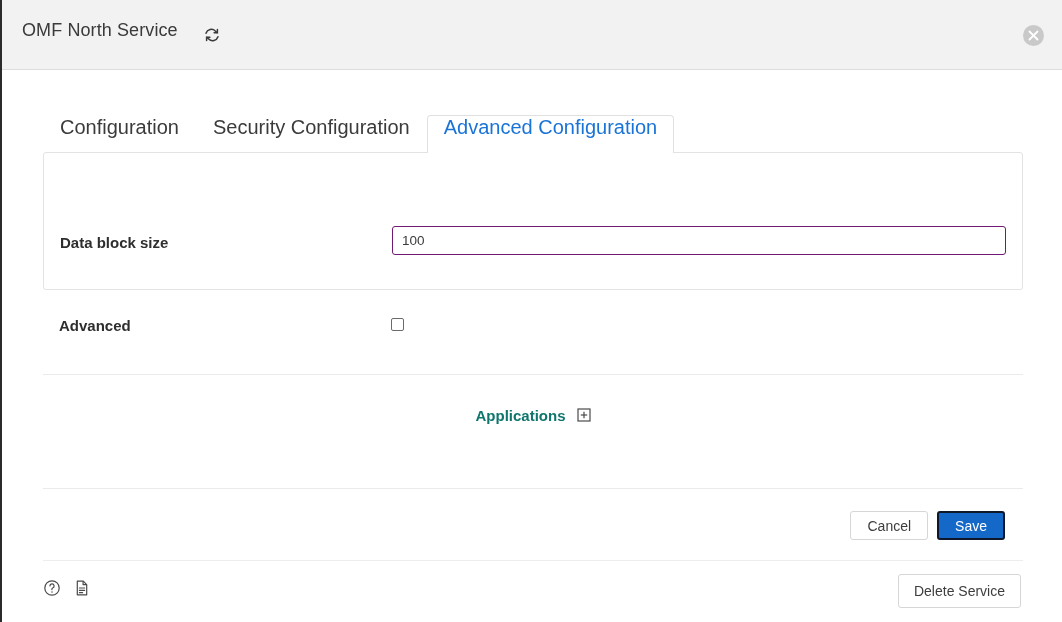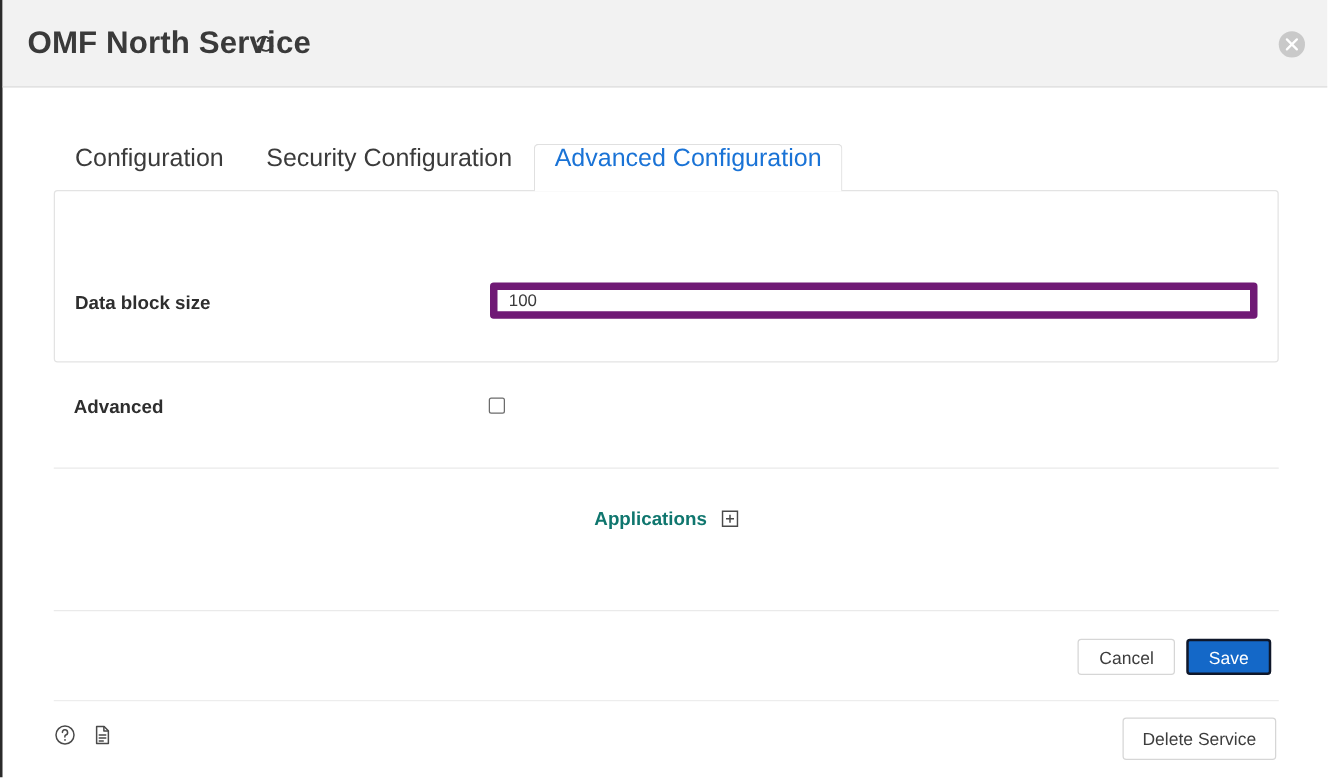--- a/index.html
+++ b/index.html
@@ -33,22 +33,22 @@
     width: 1062px;
     height: 70px;
     background: #f2f2f2;
     border-bottom: 1px solid #dddddd;
     box-sizing: border-box;
   }
   .dialog-title {
     position: absolute;
     left: 20px;
     top: 20px;
-    font-size: 25px;
-    font-weight: 700;
+    font-size: 18px;
+    font-weight: 400;
     color: #3a3a3a;
     letter-spacing: .1px;
     white-space: nowrap;
   }
   .refresh-icon {
     position: absolute;
     left: 201px;
     top: 26px;
     width: 18px;
     height: 18px;
@@ -172,21 +172,21 @@
     top: 9px;
     color: #5d5d5d;
   }
 
   .text-input {
     position: absolute;
     left: 348px;
     top: 3px;
     width: 614px;
     height: 29px;
-    border: 6px solid #701a75;
+    border: 1px solid #701a75;
     border-radius: 3px;
     background: #ffffff;
     box-sizing: border-box;
     font-family: "Liberation Sans", sans-serif;
     font-size: 13.5px;
     color: #3b3b3b;
     padding: 5px 9px;
     outline: none;
   }
 
@@ -252,21 +252,21 @@
     width: 14px;
     height: 14px;
     color: #4a4a4a;
     cursor: pointer;
     display: inline-flex;
   }
 
   
   .actions {
     position: absolute;
-    right: 45px;
+    right: 57px;
     top: 511px;
     display: flex;
     gap: 9px;
     margin-left: 48px;
   }
   .btn {
     font-family: "Liberation Sans", sans-serif;
     font-size: 14px;
     height: 29px;
     padding: 0 16px;

